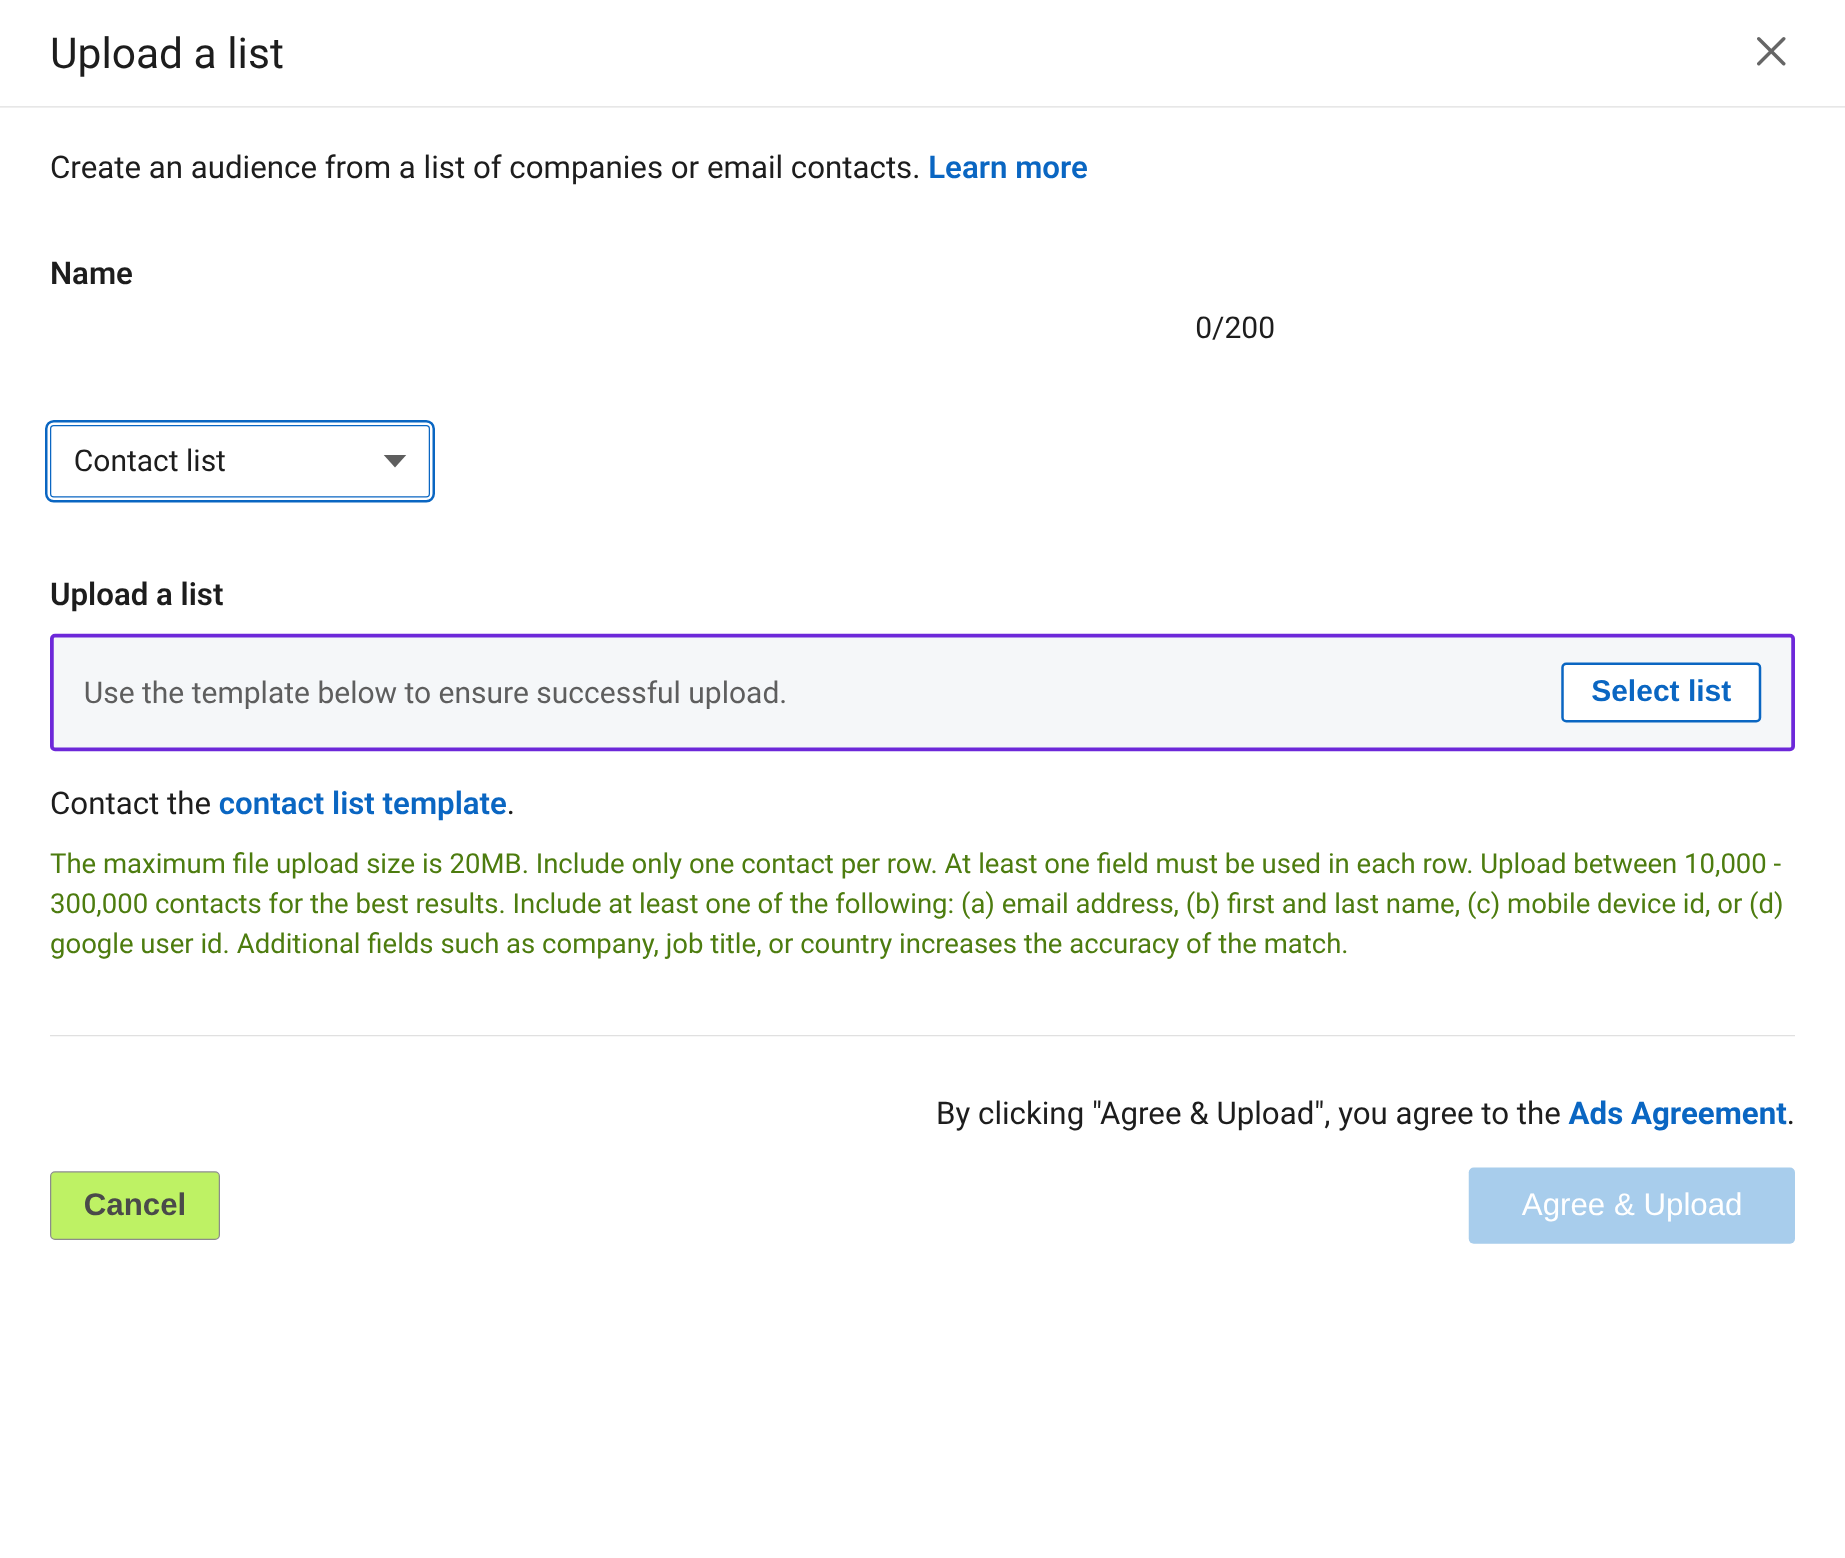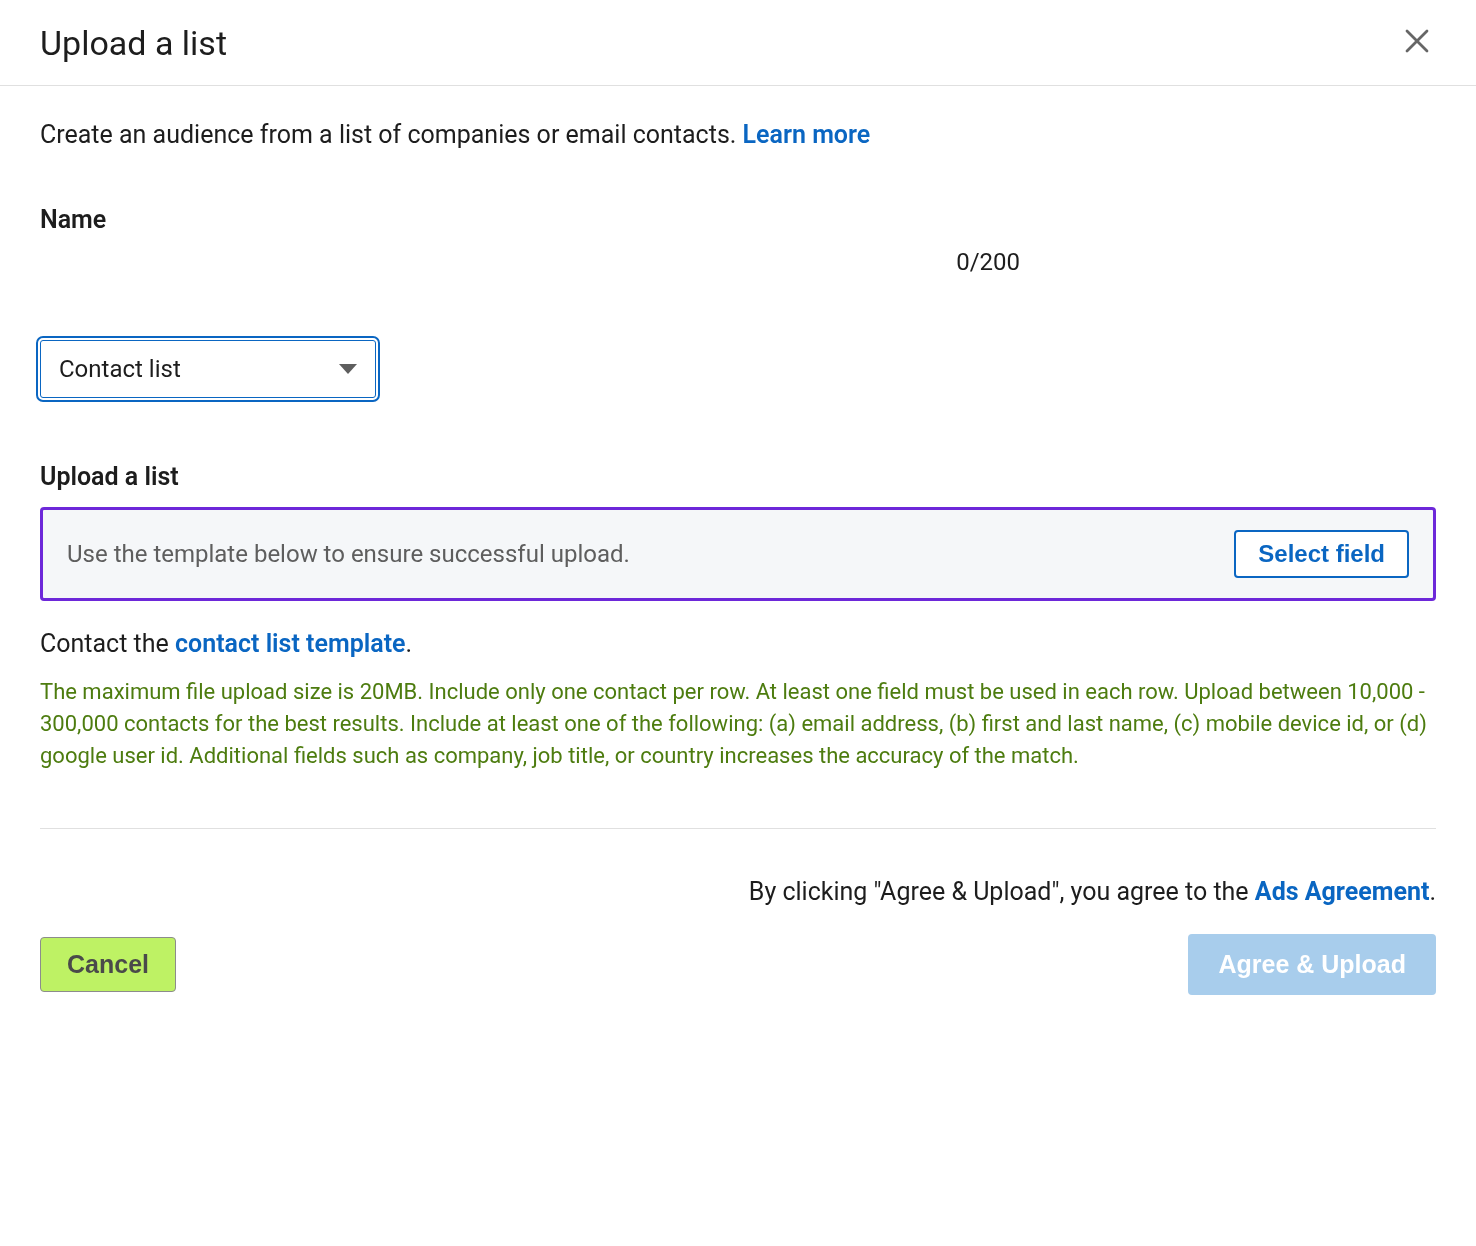--- a/index.html
+++ b/index.html
@@ -70,21 +70,21 @@
     text-align: right;
     font-size: 24px;
     color: #1d1d1d;
     margin-top: 8px;
   }
   .section-gap { margin-top: 64px; }
   .select-wrap {
     display: inline-flex;
     align-items: center;
     justify-content: space-between;
-    width: 336px;
+    width: 304px;
     height: 58px;
     border: 1px solid #0a66c2;
     outline: 2px solid #0a66c2;
     outline-offset: 2px;
     border-radius: 3px;
     padding: 16px 18px;
     cursor: pointer;
     font-size: 24px;
     color: #1d1d1d;
   }
@@ -170,22 +170,22 @@
     font-weight: 600;
     padding: 12px 26px;
     border-radius: 4px;
     cursor: pointer;
   }
   .agree-upload-btn {
     background: #a8cdec;
     border: none;
     color: #fff;
     font-size: 25px;
-    font-weight: 700;
-    padding: 16px 30px;
+    font-weight: 400;
+    padding: 16px 42px;
     border-radius: 4px;
     cursor: default;
   }
 </style>
 </head>
 <body>
 
 <div class="dialog">
 
   <div class="dialog-header">
@@ -216,21 +216,21 @@
       <div class="select-wrap">
         <span>Contact list</span>
         <span class="caret"></span>
       </div>
     </div>
 
     <div class="section-gap">
       <div class="upload-section-label">Upload a list</div>
       <div class="upload-box">
         <span class="upload-box-text">Use the template below to ensure successful upload.</span>
-        <button class="select-list-btn">Select field</button>
+        <button class="select-list-btn">Select list</button>
       </div>
 
       <p class="download-line">
         <span>Contact the </span><a href="#">contact list template</a><span>.</span>
       </p>
 
       <p class="help-text">The maximum file upload size is 20MB. Include only one contact per row. At least one field must be used in each row. Upload between 10,000 - 300,000 contacts for the best results. Include at least one of the following: (a) email address, (b) first and last name, (c) mobile device id, or (d) google user id. Additional fields such as company, job title, or country increases the accuracy of the match.</p>
     </div>
 
     <hr class="footer-divider">

